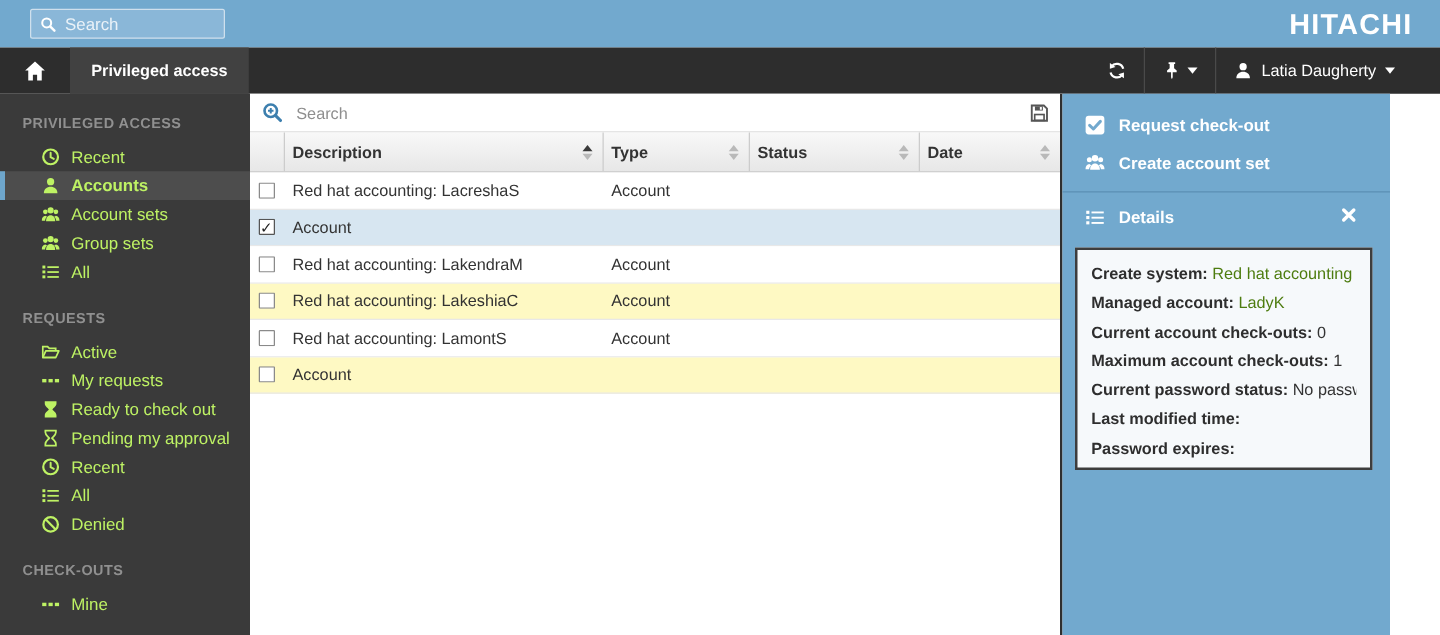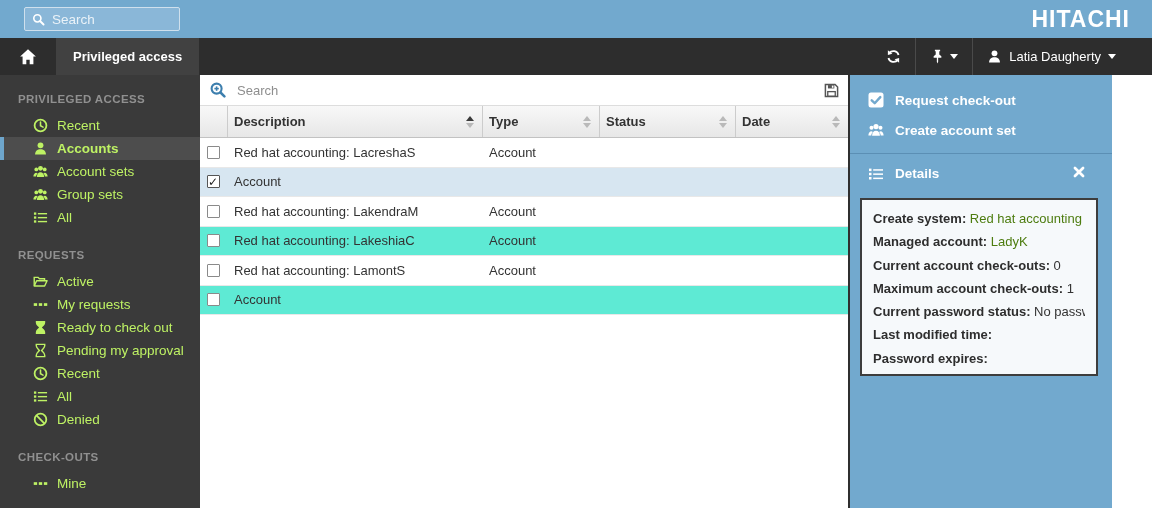--- a/index.html
+++ b/index.html
@@ -71,21 +71,21 @@
   .col-date { flex:1; }
   .sortgrp { display:flex; flex-direction:column; gap:2px; align-items:center; }
   .tri-up { width:0; height:0; border-left:4px solid transparent; border-right:4px solid transparent;
     border-bottom:5px solid #b9b9b9; }
   .tri-down { width:0; height:0; border-left:4px solid transparent; border-right:4px solid transparent;
     border-top:5px solid #b9b9b9; }
   .th.sorted .tri-up { border-bottom-color:#3a3a3a; }
 
   .trow { height:29.5px; display:flex; align-items:center; font-size:13px; color:#333;
     border-bottom:1px solid #e8e8e8; cursor:pointer; background:#fff; }
-  .trow.alt { background:#5eead4; }
+  .trow.alt { background:#fef9c3; }
   .trow.sel { background:#d7e6f1; }
   .td { padding:0 8px 0 6px; white-space:nowrap; overflow:hidden; }
   .cellcb { display:flex; justify-content:center; }
   .checkbox { width:13px; height:13px; border:1px solid #8a8a8a; background:#fff; border-radius:1px;
     display:flex; align-items:center; justify-content:center; font-size:12px; color:#222; cursor:pointer; }
   .checkbox.checked { border-color:#555; }
   .checkbox.checked::after { content:"\2713"; font-weight:bold; line-height:1; }
 
   
   .panel { width:262px; background:#72a9ce; flex:0 0 auto; padding-top:10px; color:#fff; }

